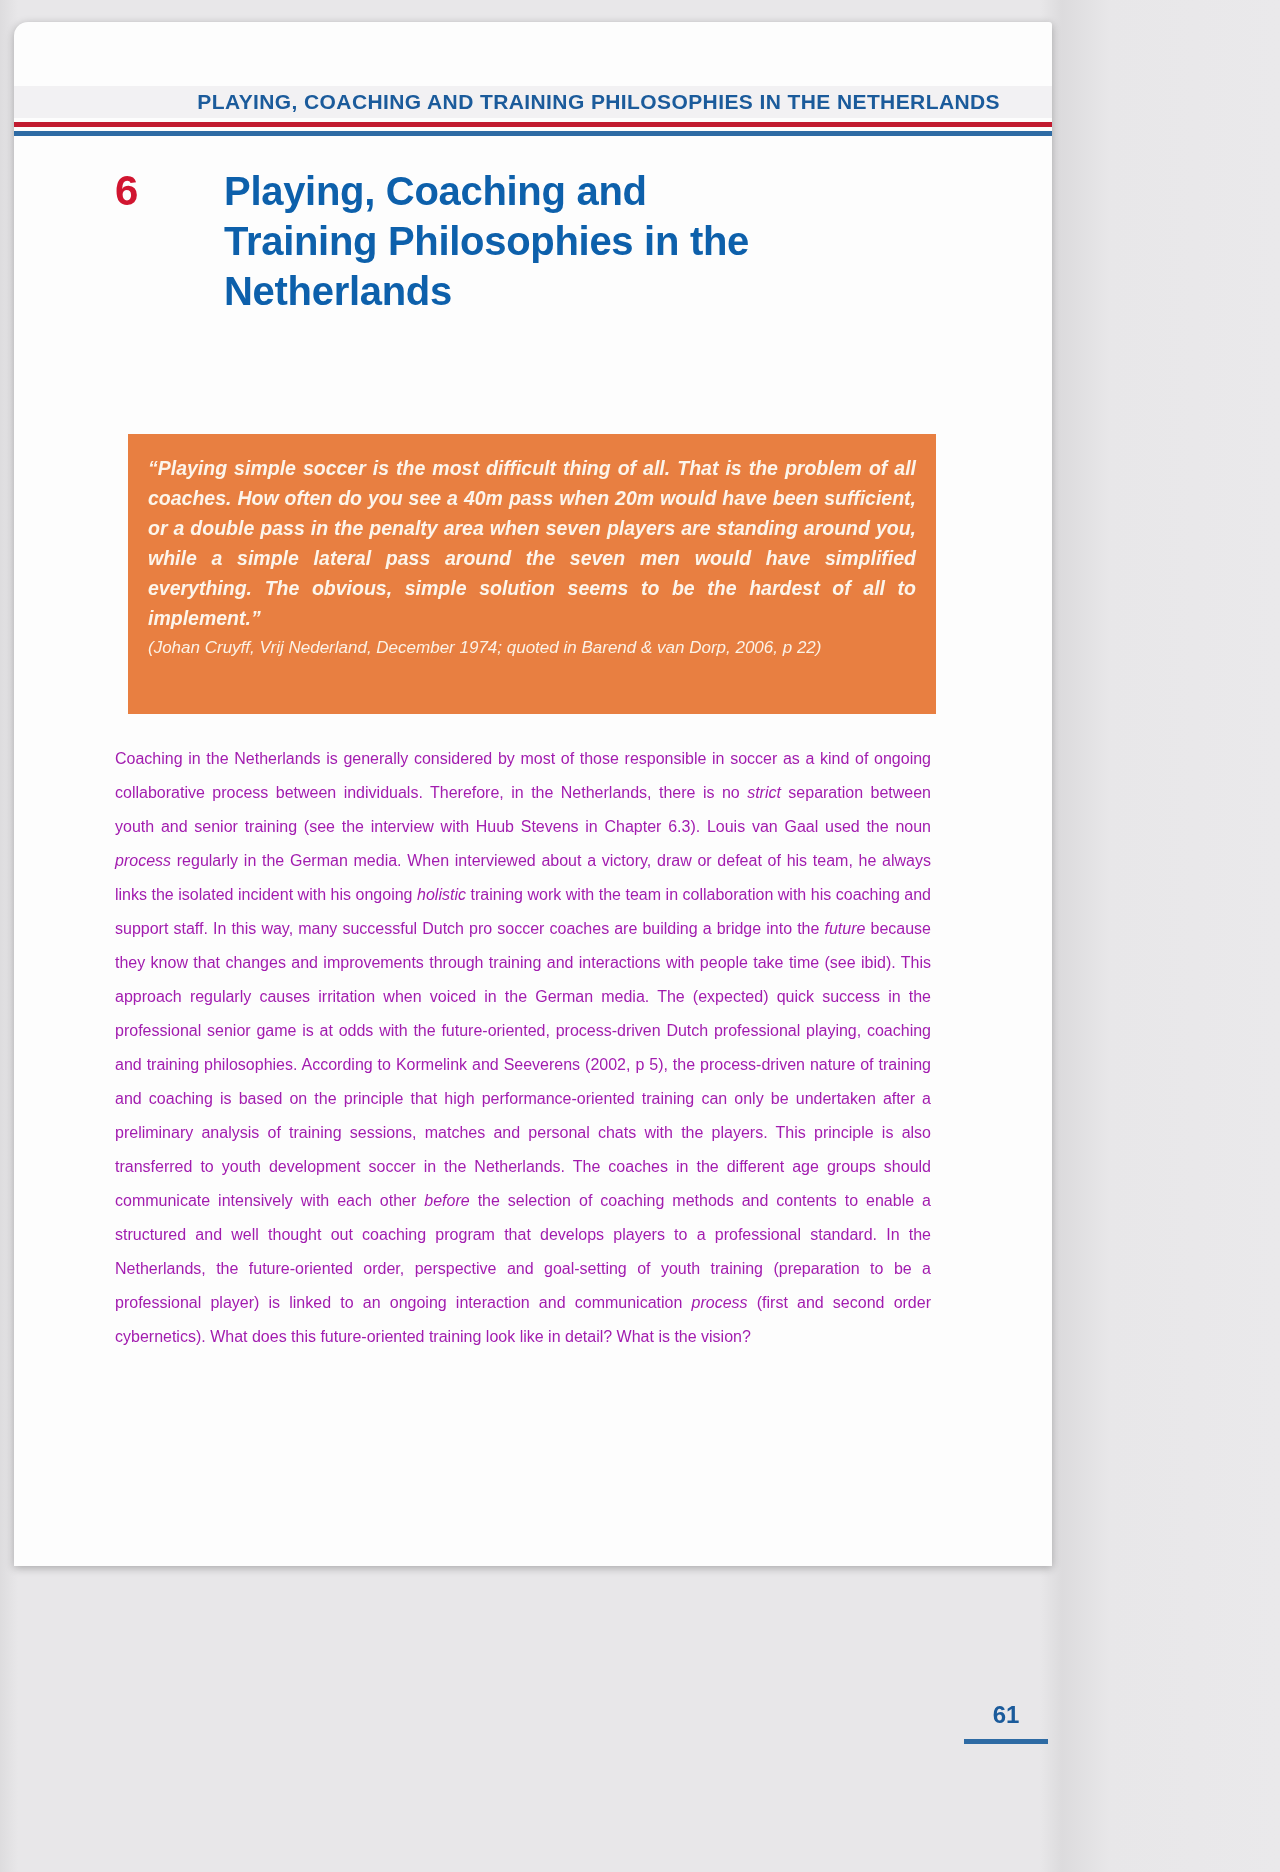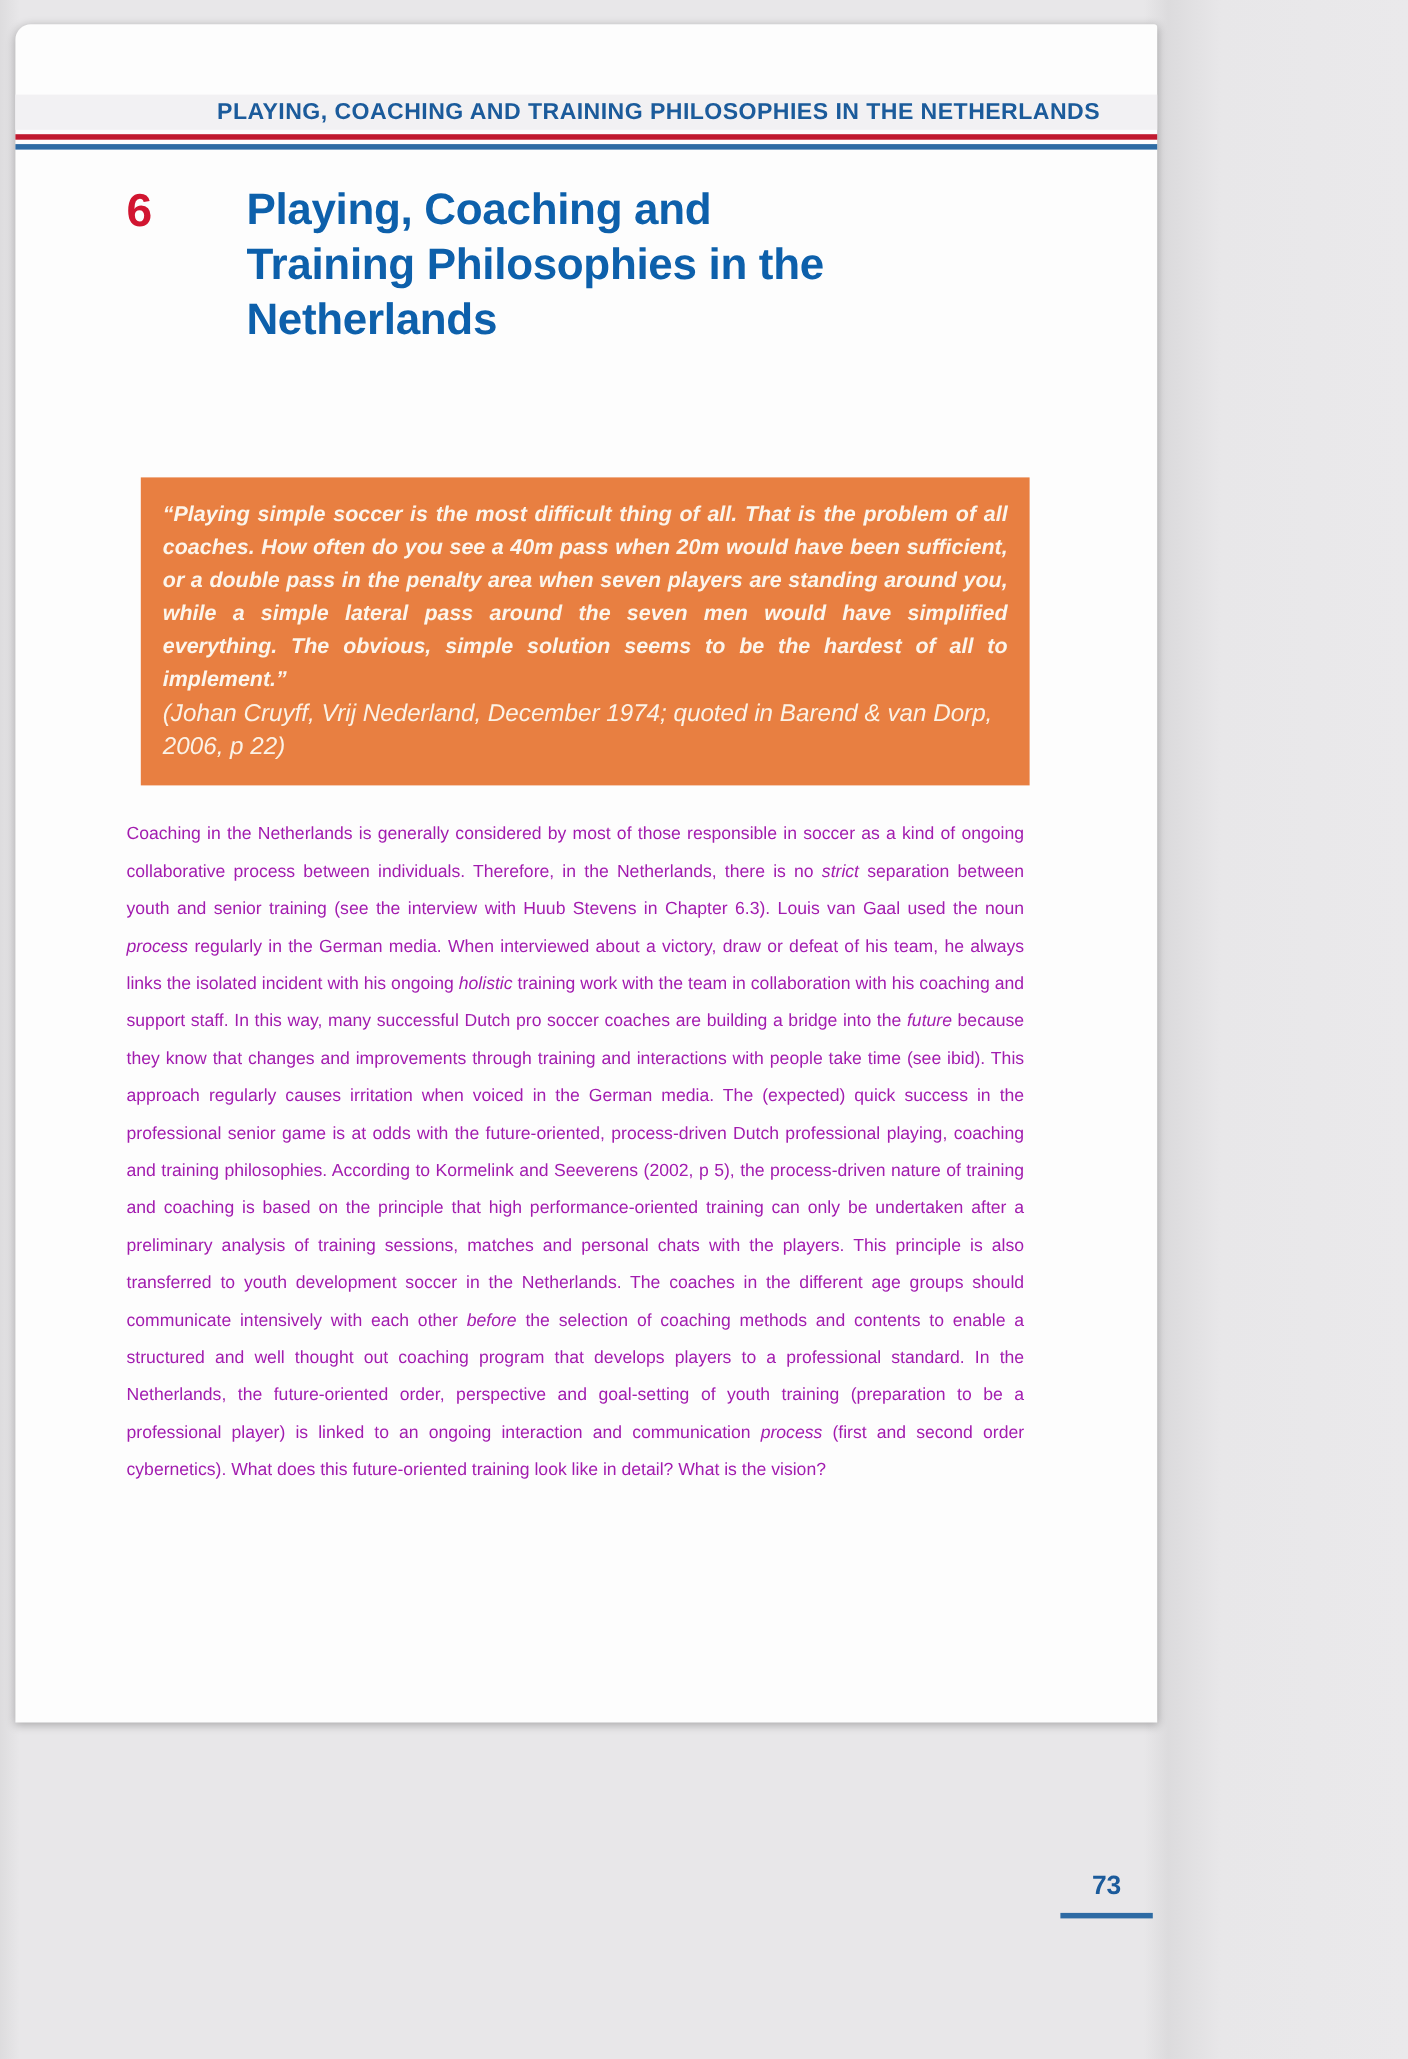--- a/index.html
+++ b/index.html
@@ -98,21 +98,21 @@
     color: #fcf5eb;
     font-size: 19.5px;
     font-weight: bold;
     line-height: 30px;
     text-align: justify;
     text-align-last: left;
   }
   .quote-citation {
     margin: 0;
     color: #fbf2e6;
-    font-size: 22px;
+    font-size: 17px;
     font-weight: normal;
     line-height: 30px;
   }
   
   .body-text {
     margin: 28px 0 0 101px;
     width: 816px;
     color: #a21caf;
     font-size: 16px;
     line-height: 34px;
@@ -161,18 +161,18 @@
     </div>
 
     <div class="quote-box">
       <p class="quote-text">“Playing simple soccer is the most difficult thing of all. That is the problem of all coaches. How often do you see a 40m pass when 20m would have been sufficient, or a double pass in the penalty area when seven players are standing around you, while a simple lateral pass around the seven men would have simplified everything. The obvious, simple solution seems to be the hardest of all to implement.”</p>
       <p class="quote-citation">(Johan Cruyff, Vrij Nederland, December 1974; quoted in Barend &amp; van Dorp, 2006, p 22)</p>
     </div>
 
     <p class="body-text"><span>Coaching in the Netherlands is generally considered by most of those responsible in soccer as a kind of ongoing collaborative process between individuals. Therefore, in the Netherlands, there is no </span><em>strict</em><span> separation between youth and senior training (see the interview with Huub Stevens in Chapter 6.3). Louis van Gaal used the noun </span><em>process</em><span> regularly in the German media. When interviewed about a victory, draw or defeat of his team, he always links the isolated incident with his ongoing </span><em>holistic</em><span> training work with the team in collaboration with his coaching and support staff. In this way, many successful Dutch pro soccer coaches are building a bridge into the </span><em>future</em><span> because they know that changes and improvements through training and interactions with people take time (see ibid). This approach regularly causes irritation when voiced in the German media. The (expected) quick success in the professional senior game is at odds with the future-oriented, process-driven Dutch professional playing, coaching and training philosophies. According to Kormelink and Seeverens (2002, p 5), the process-driven nature of training and coaching is based on the principle that high performance-oriented training can only be undertaken after a preliminary analysis of training sessions, matches and personal chats with the players. This principle is also transferred to youth development soccer in the Netherlands. The coaches in the different age groups should communicate intensively with each other </span><em>before</em><span> the selection of coaching methods and contents to enable a structured and well thought out coaching program that develops players to a professional standard. In the Netherlands, the future-oriented order, perspective and goal-setting of youth training (preparation to be a professional player) is linked to an ongoing interaction and communication </span><em>process</em><span> (first and second order cybernetics). What does this future-oriented training look like in detail? What is the vision?</span></p>
 
     <div class="page-footer">
-      <span class="page-number">73</span>
+      <span class="page-number">61</span>
       <div class="footer-rule"></div>
     </div>
 
   </div>
 </div>
 
 </body></html>

